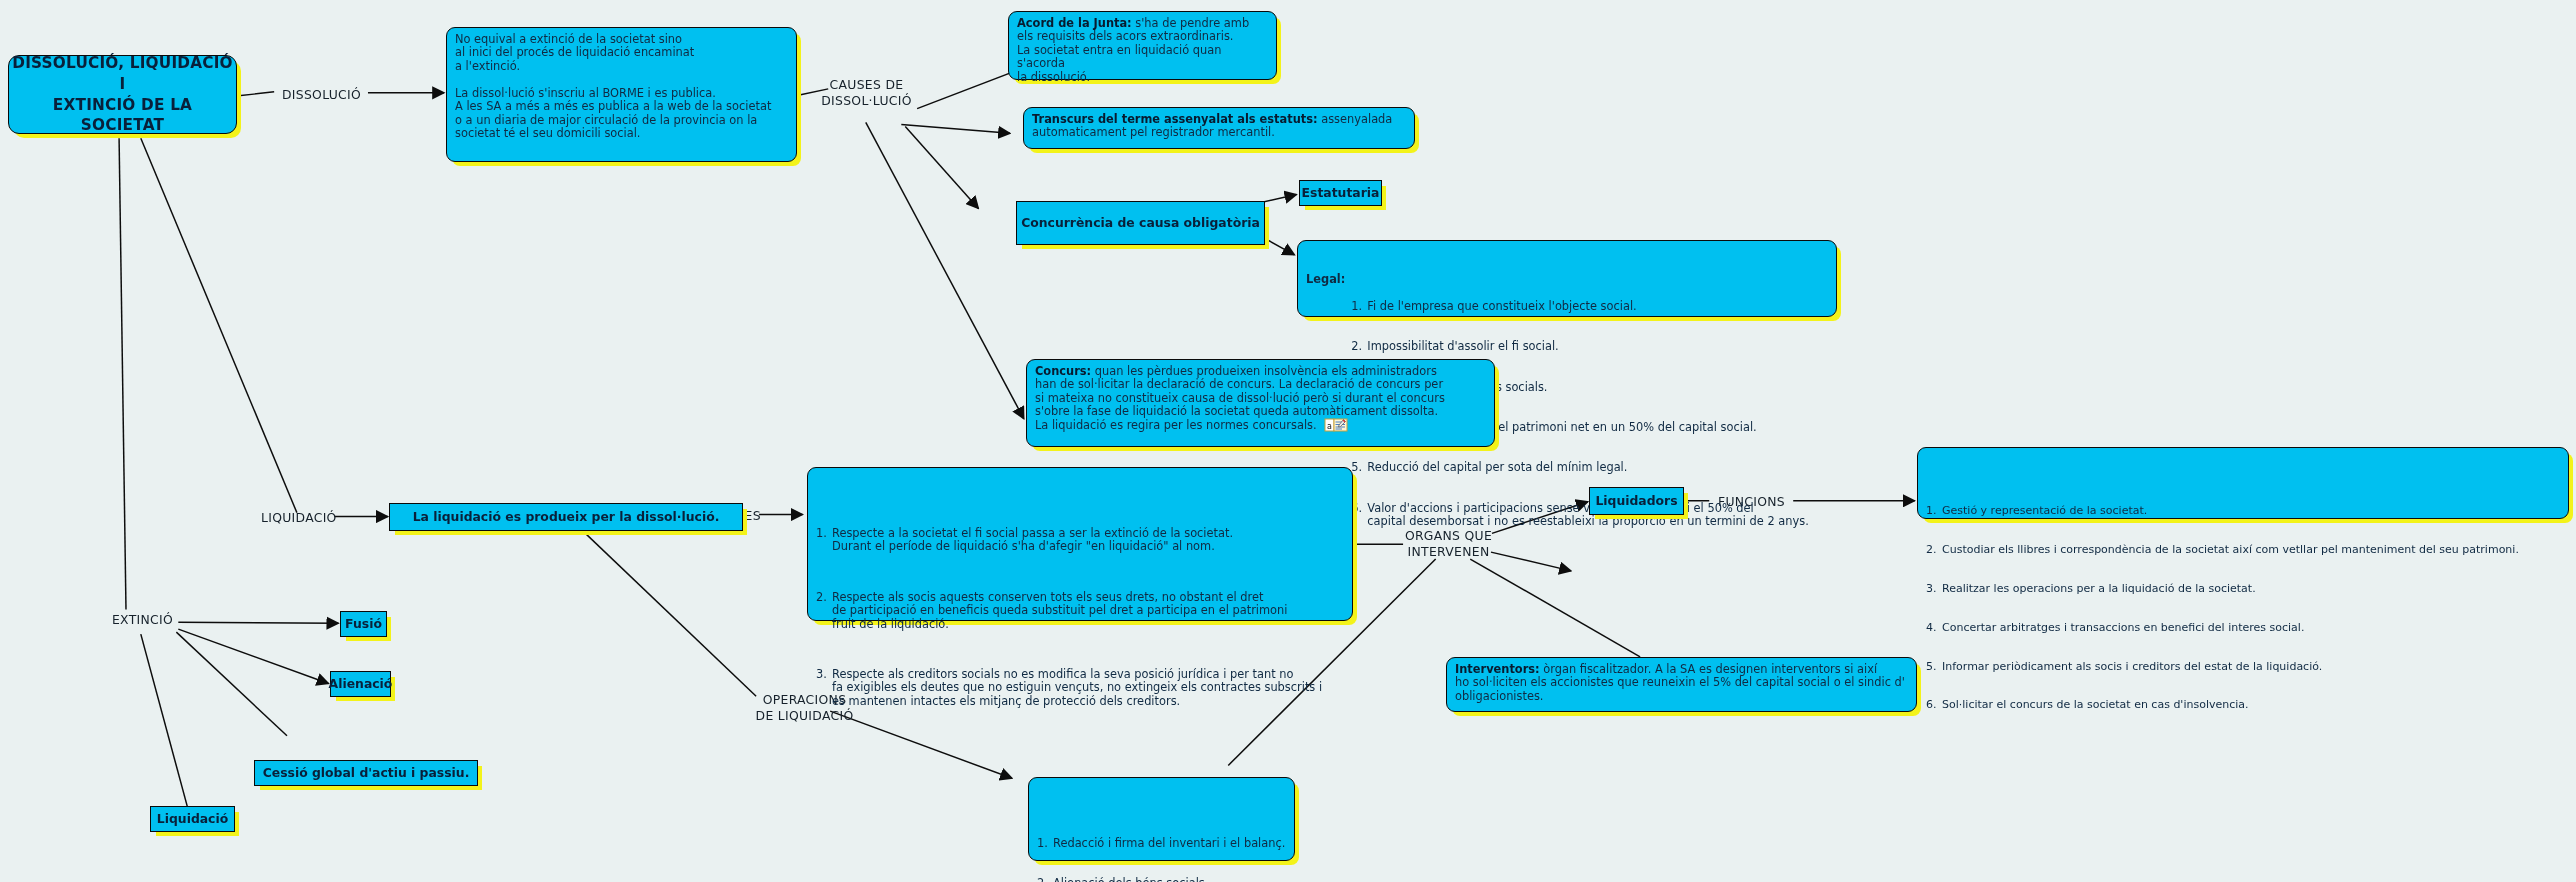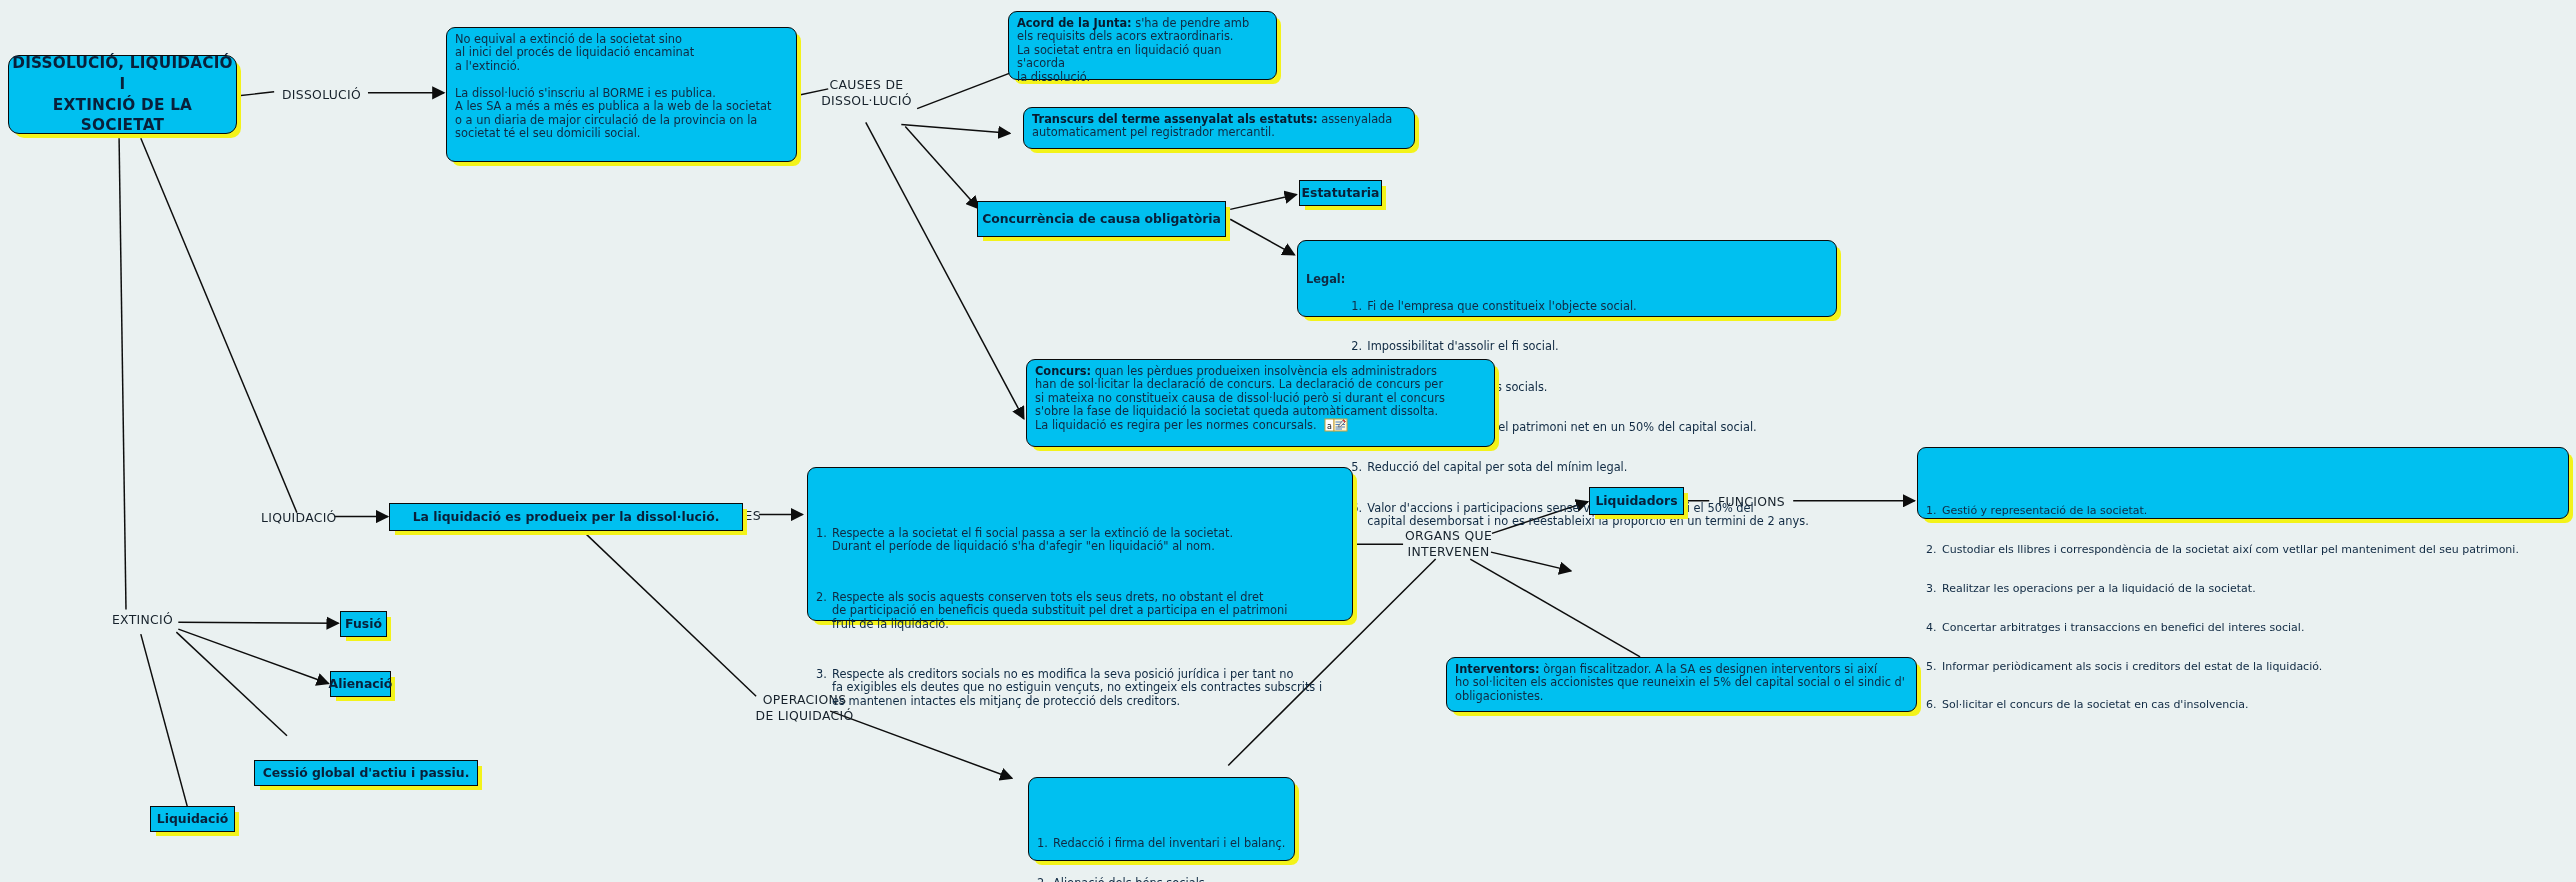--- a/index.html
+++ b/index.html
@@ -206,21 +206,21 @@
 societat té el seu domicili social.</div>
 
   <div class="node para" style="left:1023px;top:107px;width:392px;height:42px;"><b>Transcurs del terme assenyalat als estatuts:</b><span> assenyalada
 automaticament pel registrador mercantil.</span></div>
 
   <div class="node para" style="left:1008px;top:11px;width:269px;height:69px;"><b>Acord de la Junta:</b><span> s'ha de pendre amb
 els requisits dels acors extraordinaris.
 La societat entra en liquidació quan s'acorda
 la dissolució.</span></div>
 
-  <div class="node pill" style="left:977px;top:201px;width:249px;height:36px;">
+  <div class="node pill" style="left:1016px;top:201px;width:249px;height:44px;">
     <span>Concurrència de causa obligatòria</span>
   </div>
 
   <div class="node pill" style="left:1299px;top:180px;width:83px;height:26px;">
     <span>Estatutaria</span>
   </div>
 
   <div class="node para" style="left:1297px;top:240px;width:540px;height:77px;">
     <div class="legal-wrap">
       <span class="legal-label">Legal:</span>

